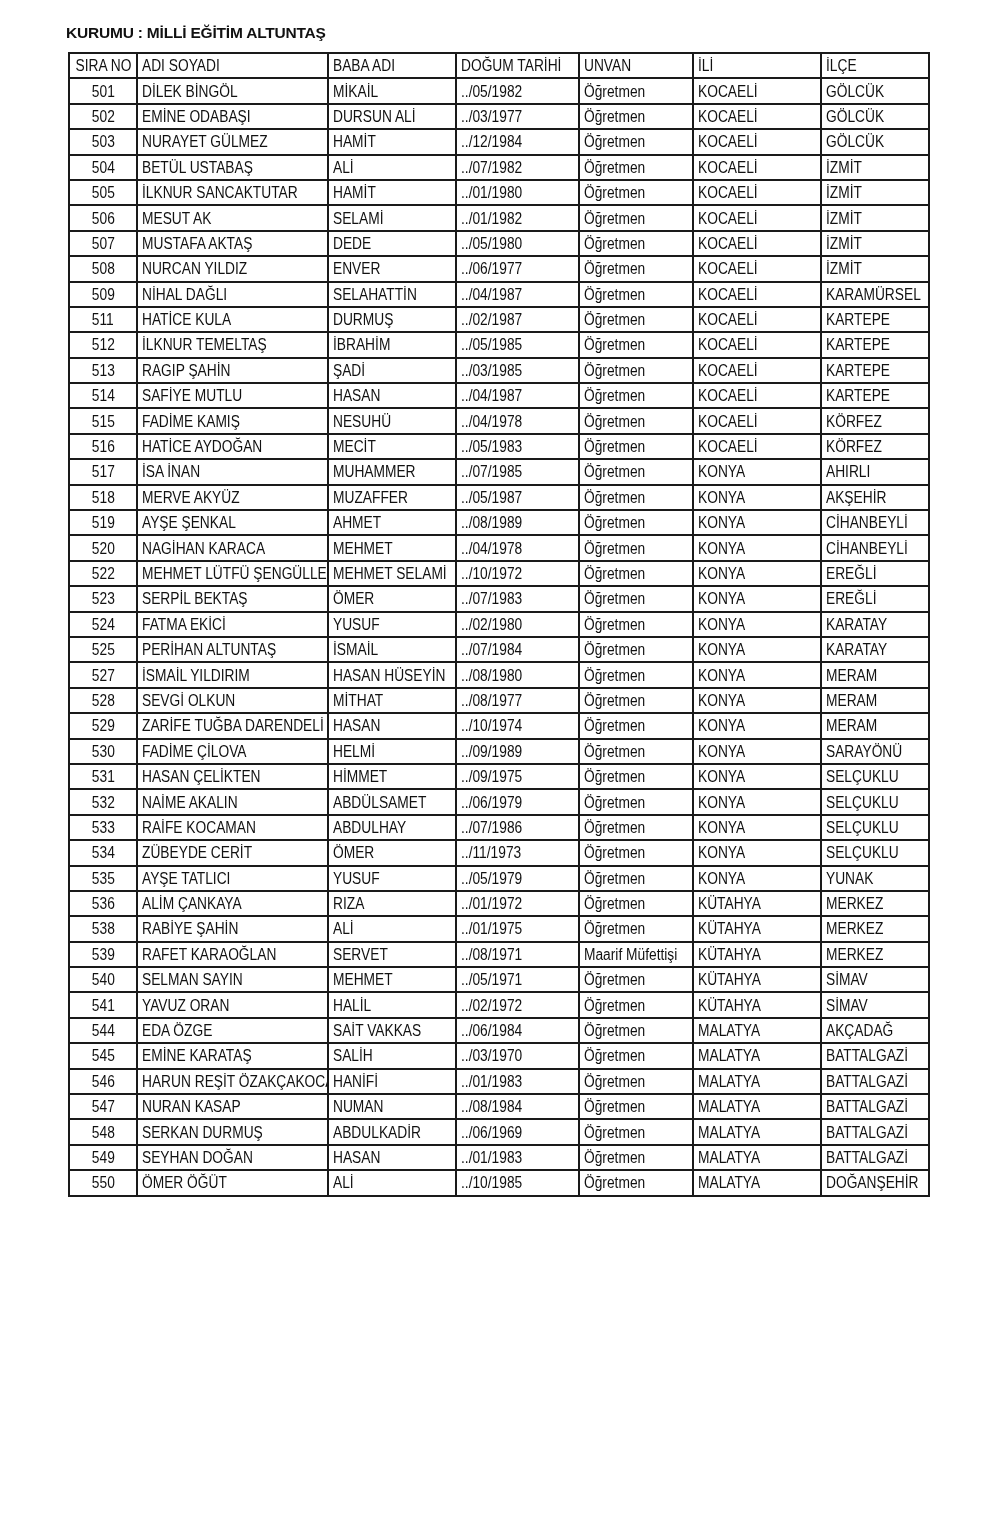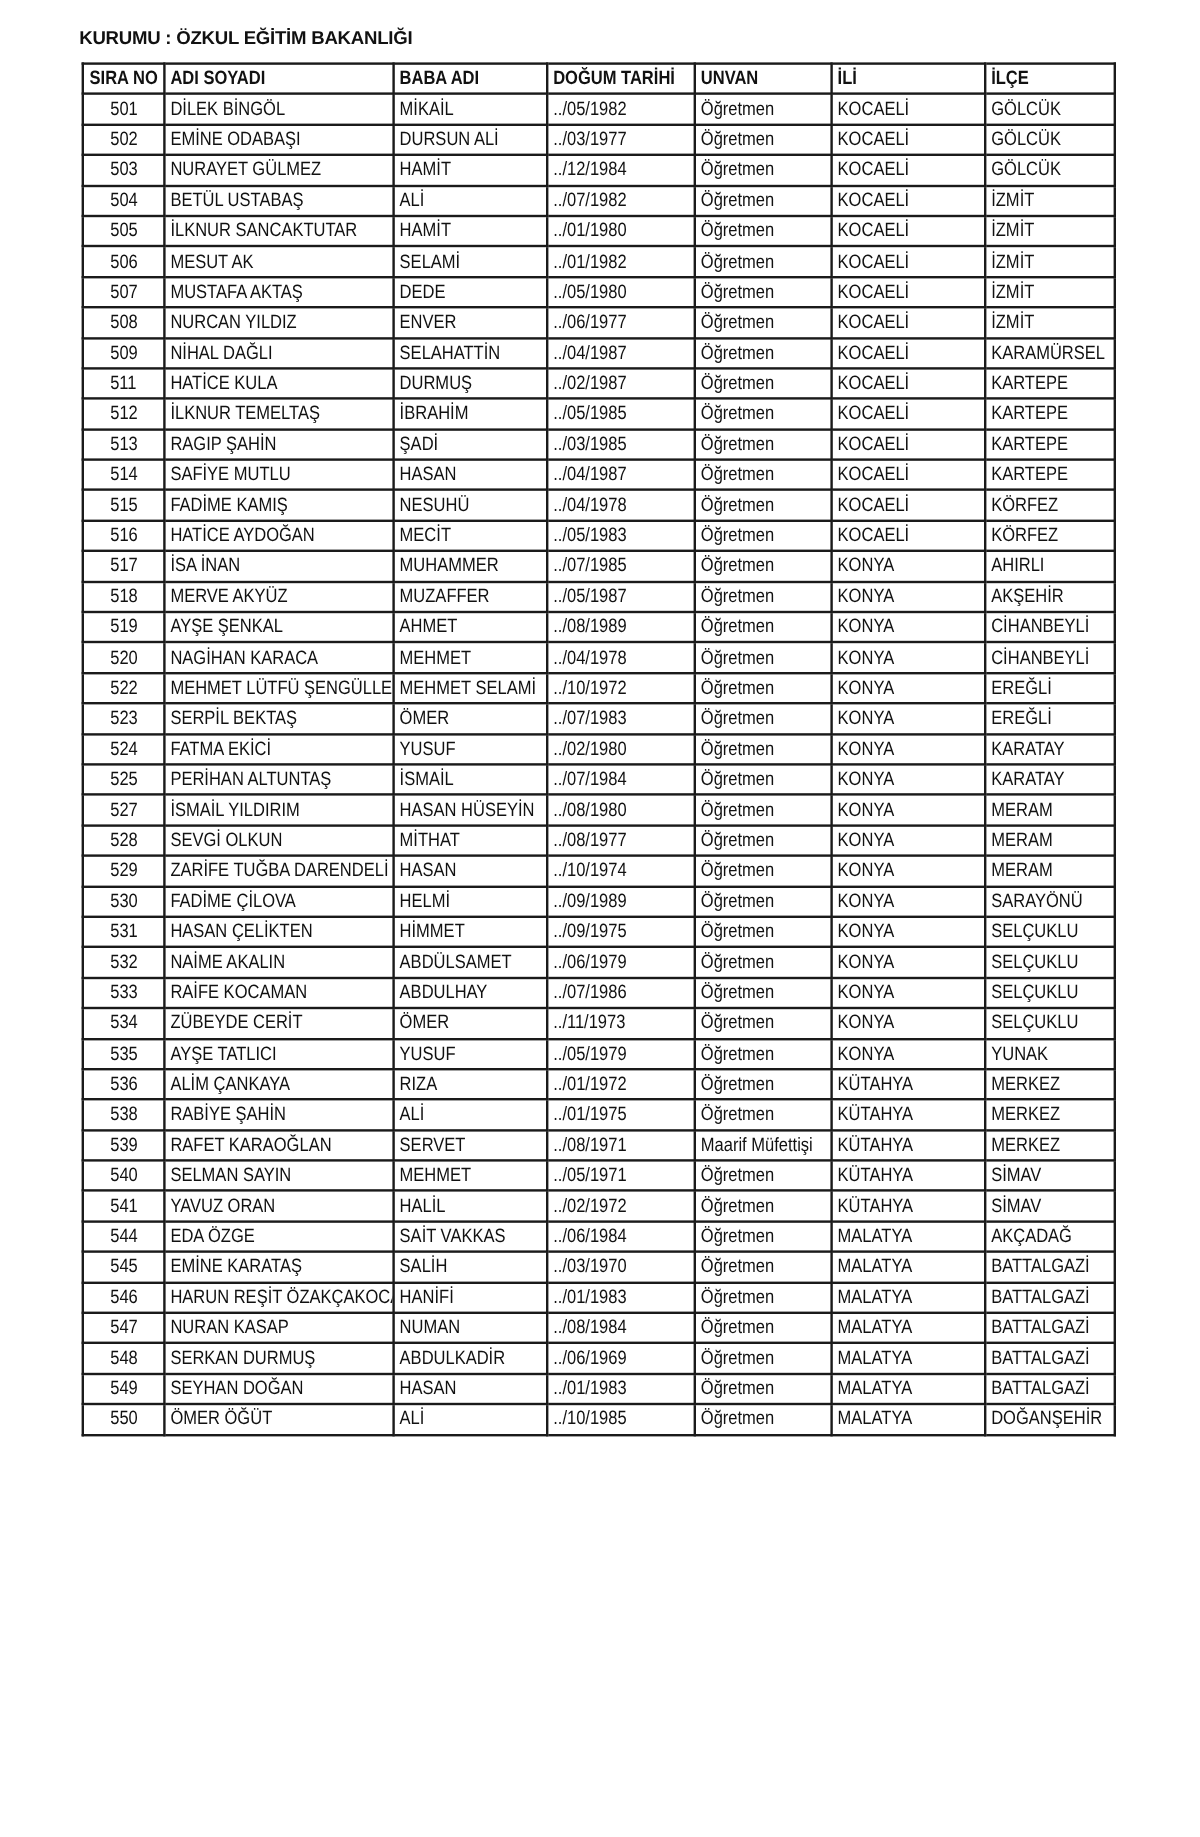--- a/index.html
+++ b/index.html
@@ -5,32 +5,32 @@
     html, body { margin: 0; padding: 0; background: #ffffff; }
     body { width: 1000px; height: 1531px; position: relative; overflow: hidden;
            font-family: "Liberation Sans", "DejaVu Sans", sans-serif; color: #111; }
     .title { position: absolute; left: 66px; top: 24px; font-weight: bold; font-size: 15.5px;
              letter-spacing: -0.2px; color: #111; }
     table.list { position: absolute; left: 68px; top: 52px; border-collapse: collapse;
                  table-layout: fixed; width: 860px; }
     table.list th, table.list td { border: 2px solid #1a1a1a; height: 23.4px; padding: 0 0 0 4px;
                  font-size: 16px; white-space: nowrap; overflow: hidden; vertical-align: middle;
                  line-height: 23px; transform-origin: left center; }
-    table.list th { font-weight: bold; text-align: left; font-size: 16px; }
+    table.list th { font-weight: normal; text-align: left; font-size: 16px; }
     table.list th.c-sira, table.list td.c-sira { text-align: center; padding-left: 0; }
     col.c1 { width: 68px; } col.c2 { width: 191px; } col.c3 { width: 128px; }
     col.c4 { width: 123px; } col.c5 { width: 114px; } col.c6 { width: 128px; } col.c7 { width: 108px; }
     td.small { font-size: 12.5px; }
     .txt { display: inline-block; transform: scaleX(0.86); transform-origin: left center; }
     .c-sira .txt { transform-origin: center center; }
   </style>
 </head>
 <body>
 
-<div class="title">KURUMU : ÖZKUL EĞİTİM BAKANLIĞI</div>
+<div class="title">KURUMU : MİLLİ EĞİTİM ALTUNTAŞ</div>
 
 <table class="list">
   <colgroup>
     <col class="c1">
       <col class="c2">
       <col class="c3">
       <col class="c4">
       <col class="c5">
       <col class="c6">
       <col class="c7">

